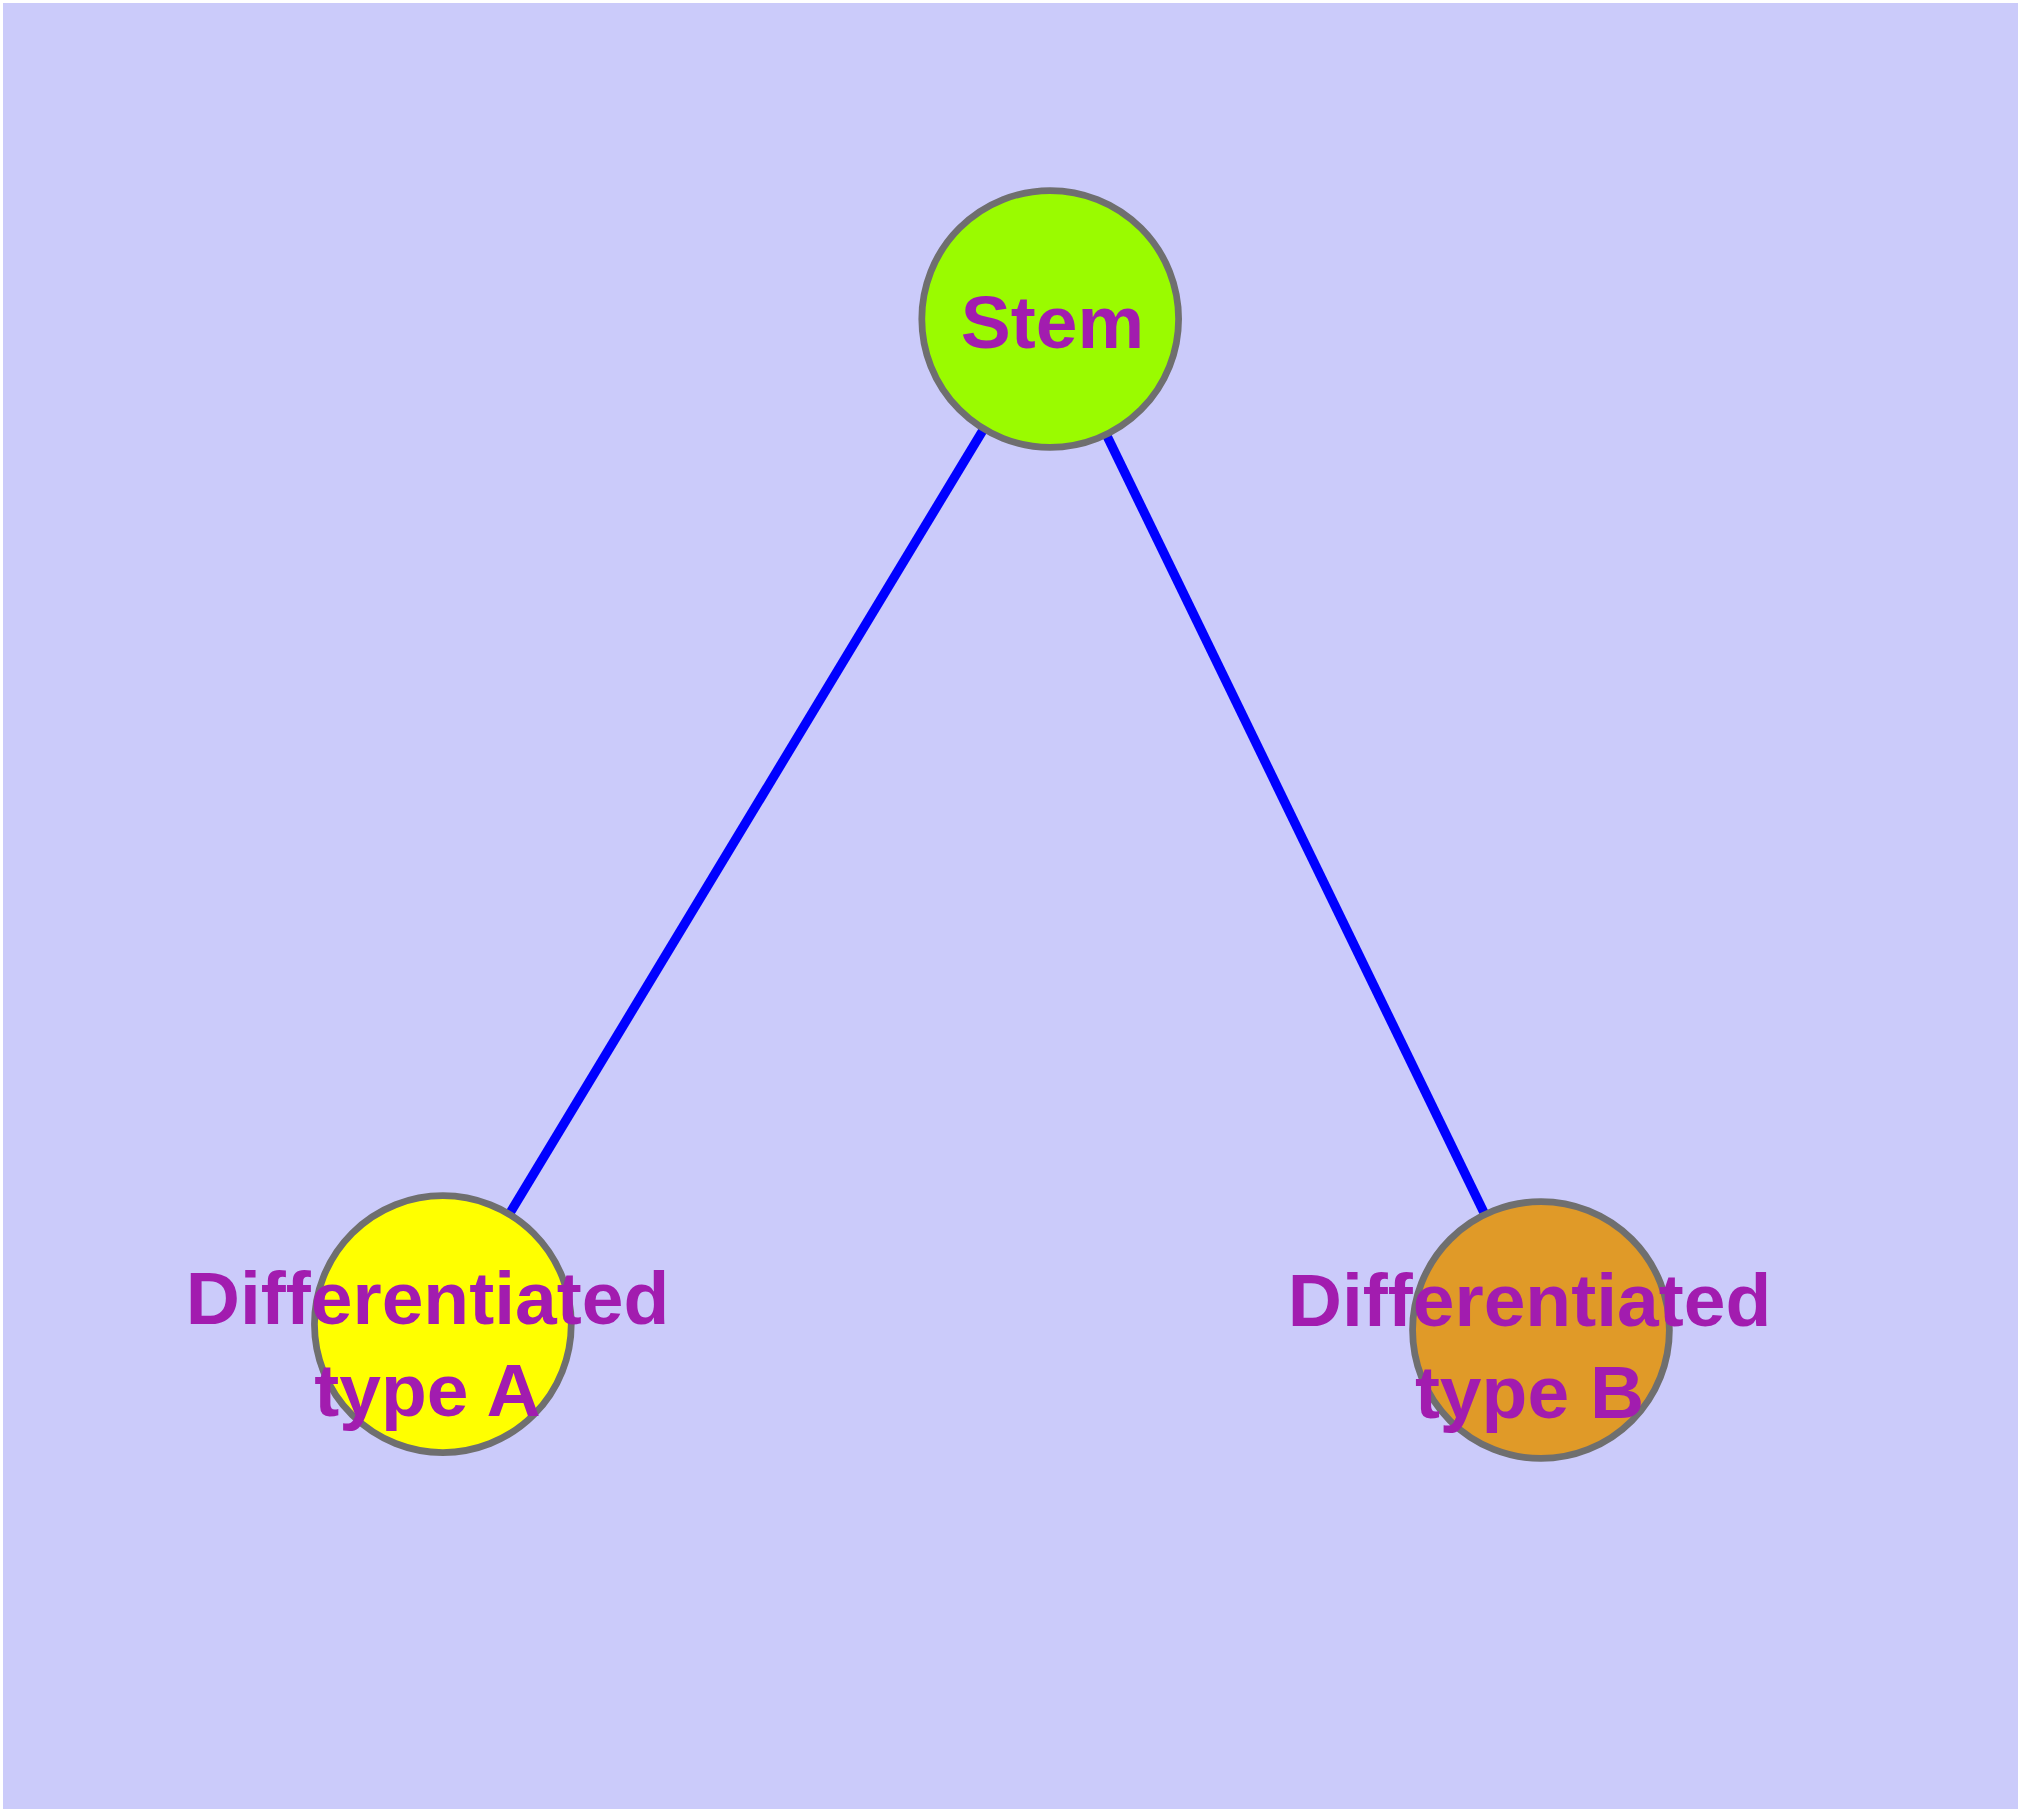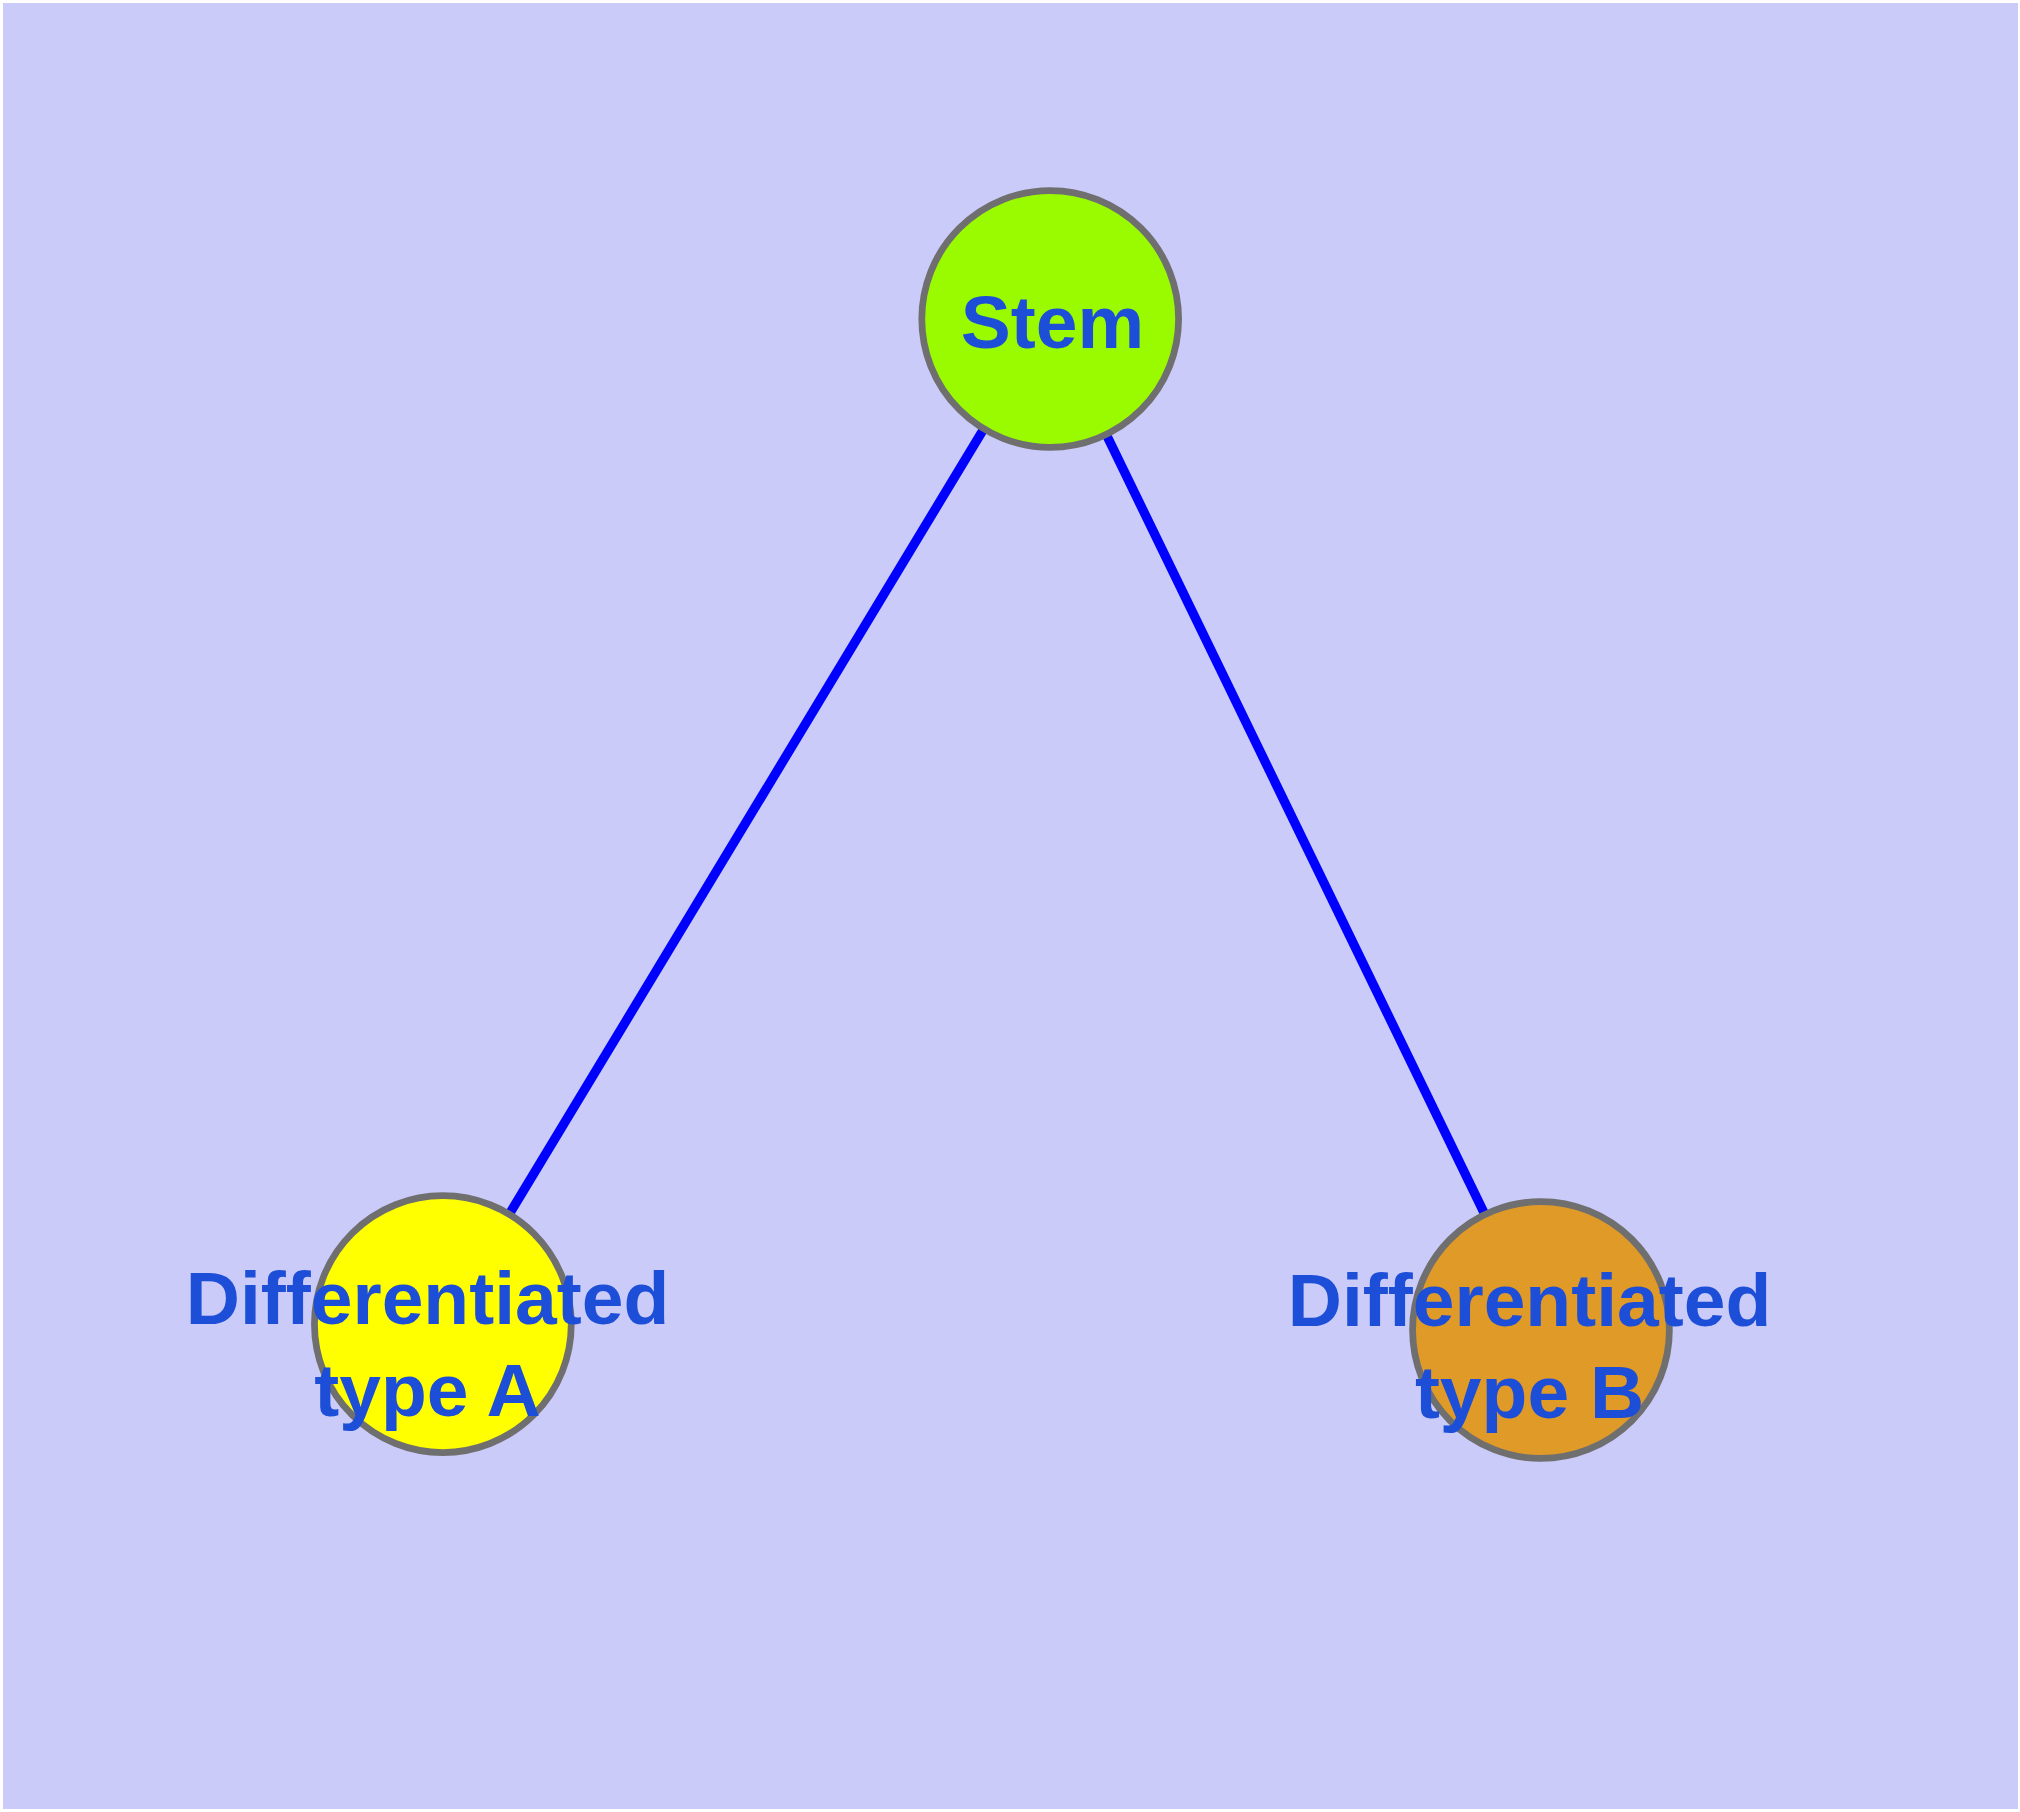--- a/index.html
+++ b/index.html
@@ -26,21 +26,21 @@
     position: absolute;
     left: 0;
     top: 0;
     width: 100%;
     height: 100%;
     display: block;
   }
   .node-label {
     position: absolute;
     transform: translate(-50%, -50%);
-    color: #1d4ed8;
+    color: #a21caf;
     font-weight: 700;
     font-size: 75px;
     line-height: 1.22;
     text-align: center;
     white-space: pre-line;
     letter-spacing: 0px;
   }
 </style>
 </head>
 <body>

